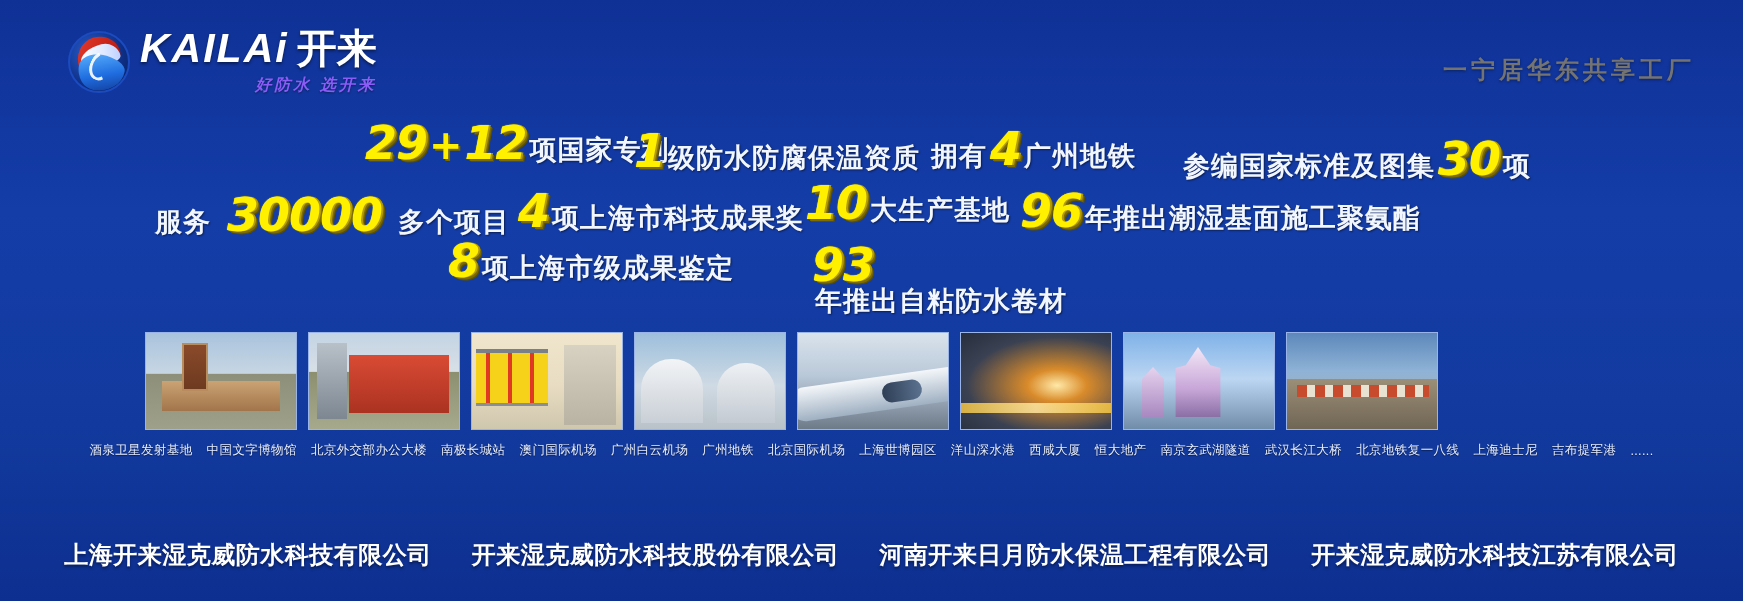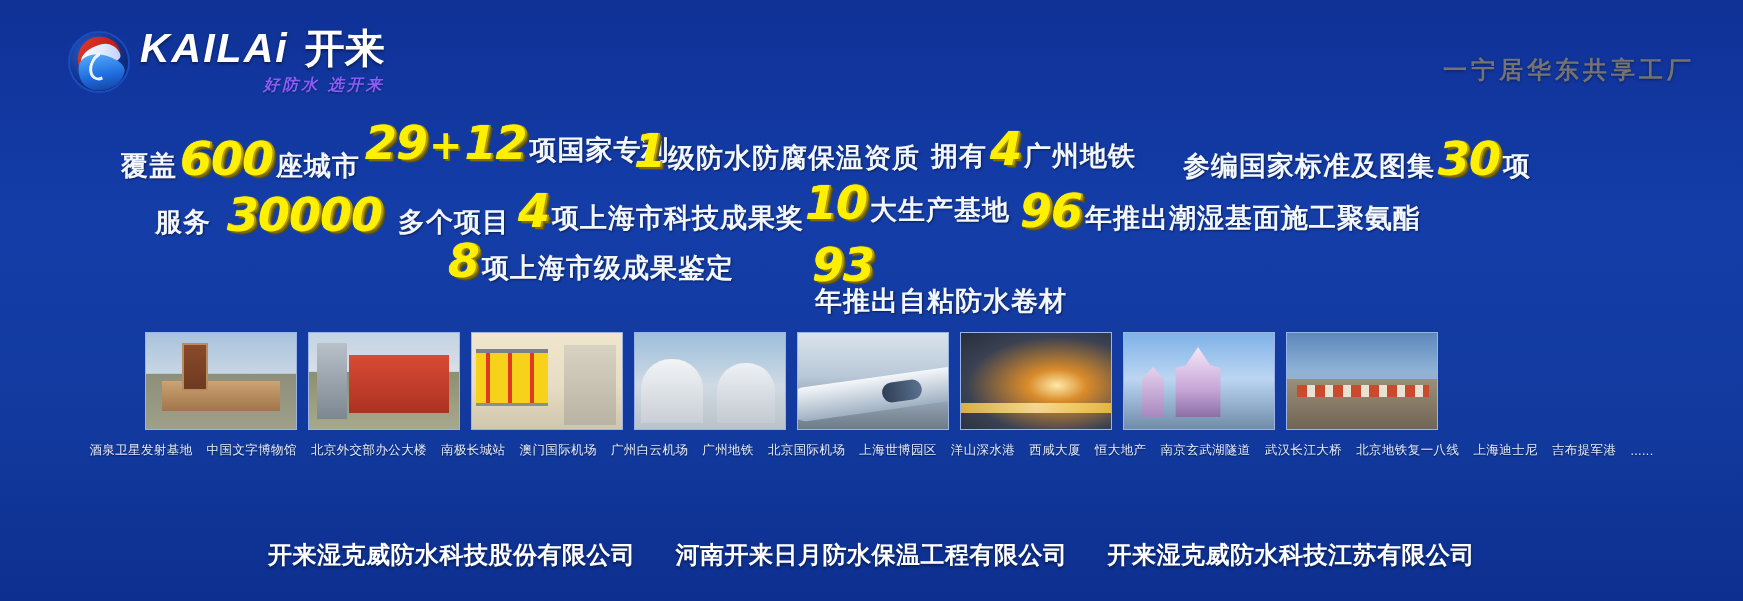--- a/index.html
+++ b/index.html
@@ -46,21 +46,21 @@
     transform: rotate(10deg);
   }
   .logo-mark .swirl {
     position: absolute; left: 20px; top: 18px; width: 22px; height: 30px;
     border: 3px solid #ffffff; border-radius: 50%;
     border-right-color: transparent; border-top-color: transparent;
     transform: rotate(25deg); opacity: .9;
   }
   .logo-text-block { display: flex; flex-direction: column; }
   .logo-main {
-    display: flex; align-items: baseline; gap: 10px;
+    display: flex; align-items: baseline; gap: 2px;
     font-size: 41px; font-weight: bold; letter-spacing: 1px;
     color: #ffffff; line-height: 1;
     text-shadow: 0 2px 3px rgba(0,0,0,.45);
   }
   .logo-latin { font-style: italic; letter-spacing: 2px; font-weight: 900; }
   .logo-cjk { font-size: 40px; font-weight: 900; margin-left: 6px; letter-spacing: 0px; }
   .logo-slogan {
     margin-top: 6px; align-self: flex-end;
     font-size: 16px; font-weight: bold; color: #8b5cf6;
     letter-spacing: 3px; font-style: italic;
@@ -212,25 +212,20 @@
       </div>
       <div class="logo-slogan">好防水 选开来</div>
     </div>
   </div>
 
   <div class="factory-tag">一宁居华东共享工厂</div>
 </div>
 
 <div class="stats">
 
-  <div class="stat-item" style="left:118px; top:26px;">
-    <span class="cjk">覆盖</span>
-    <span class="num">600</span>
-    <span class="cjk">座城市</span>
-  </div>
 
   <div class="stat-item" style="left:365px; top:10px;">
     <span class="num">29</span>
     <span class="plus">+</span>
     <span class="num">12</span>
     <span class="cjk">项国家专利</span>
   </div>
 
   <div class="stat-item" style="left:634px; top:18px;">
     <span class="num">1</span>
@@ -309,16 +304,17 @@
     <span class="caption">南京玄武湖隧道</span>
     <span class="caption">武汉长江大桥</span>
     <span class="caption">北京地铁复一八线</span>
     <span class="caption">上海迪士尼</span>
     <span class="caption">吉布提军港</span>
     <span class="caption">......</span>
   </div>
 </div>
 
 <div class="footer">
+  <span class="company">上海开来湿克威防水科技有限公司</span>
   <span class="company">开来湿克威防水科技股份有限公司</span>
   <span class="company">河南开来日月防水保温工程有限公司</span>
   <span class="company">开来湿克威防水科技江苏有限公司</span>
 </div>
 
 </body></html>

